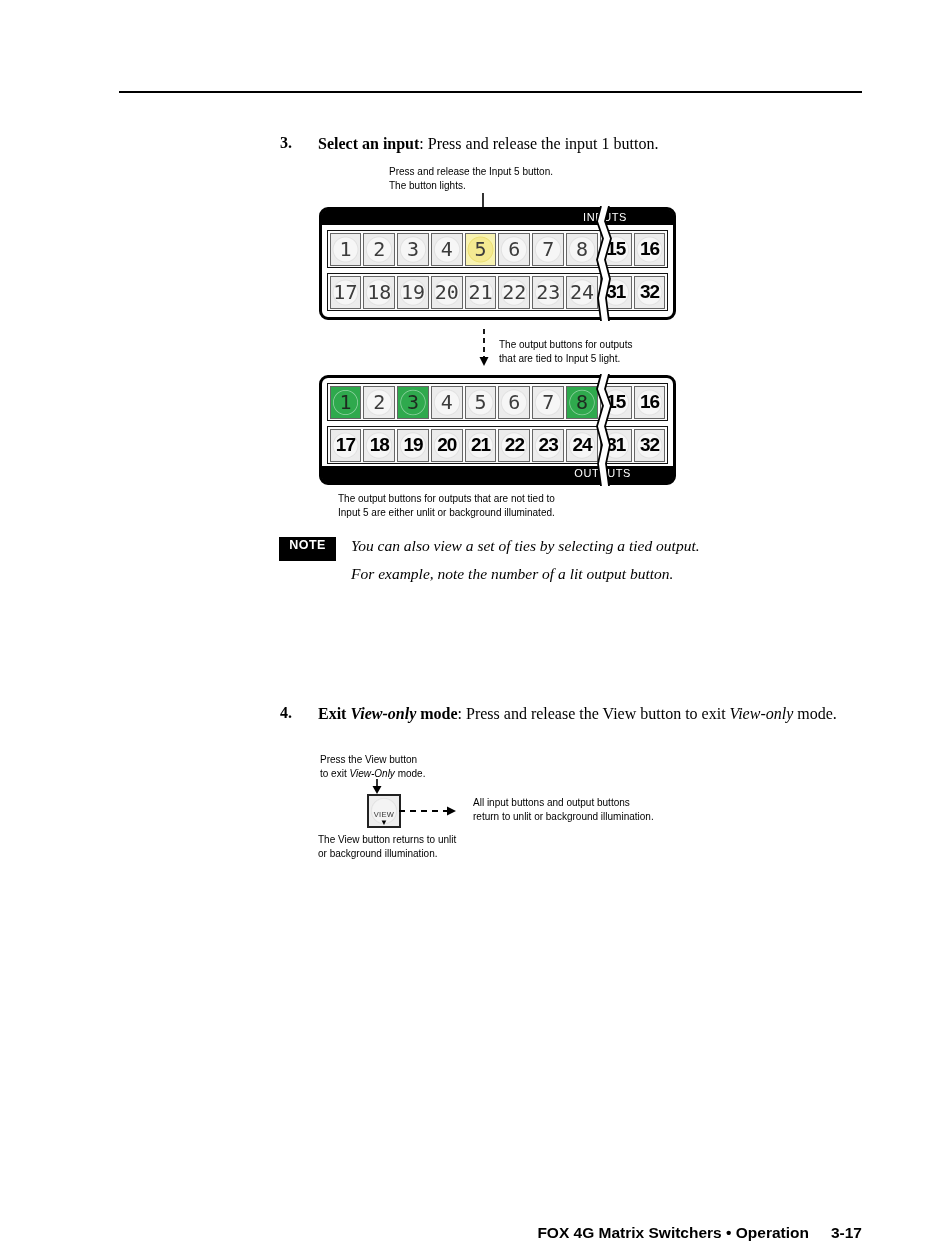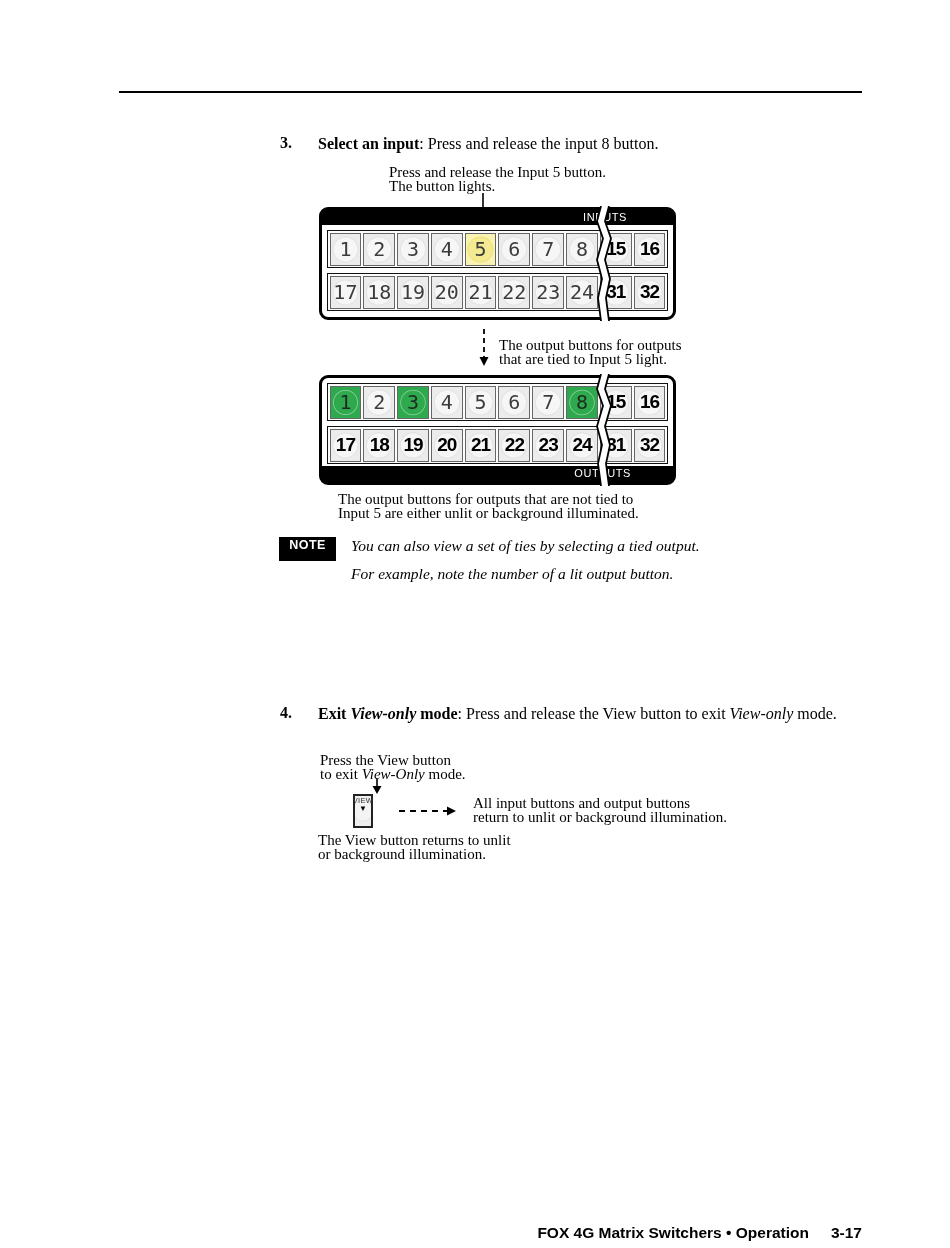--- a/index.html
+++ b/index.html
@@ -7,21 +7,21 @@
   .abs{position:absolute;}
   
   .rule{left:119px;top:91px;width:743px;height:2px;background:#000;}
   
   .step-num{font-weight:bold;font-size:16px;}
   .step-text{font-size:16px;line-height:19px;}
   .b{font-weight:bold;}
   .i{font-style:italic;}
   .bi{font-weight:bold;font-style:italic;}
   
-  .ann{font-family:Liberation Serif, serif;font-size:15px;line-height:14px;color:#000;}
+  .ann{font-family:Liberation Sans, sans-serif;font-size:10px;line-height:14px;color:#000;}
   
   .panel{left:319px;width:357px;background:#fff;border:3px solid #000;border-radius:9px;box-sizing:border-box;}
   .panel-inputs{top:207px;height:113px;}
   .panel-outputs{top:375px;height:110px;}
   .panel-bar{background:#000;color:#fff;font-family:"Liberation Sans",sans-serif;font-size:11px;letter-spacing:0.6px;text-align:right;box-sizing:border-box;}
   .bar-top{height:15px;line-height:15px;border-radius:4px 4px 0 0;padding-right:46px;}
   .bar-bottom{position:absolute;left:0;right:0;bottom:0;height:16px;line-height:15px;border-radius:0 0 4px 4px;padding-right:42px;}
   .btn-row{margin:5px 5px 0 5px;border:1.5px solid #111;background:#fcfcfc;display:flex;gap:2px;padding:1.5px;}
   .btn{flex:1;height:33px;border:1.5px solid #666;display:flex;align-items:center;justify-content:center;box-sizing:border-box;
        background:radial-gradient(circle at 50% 50%, #f6f6f6 54%, #e1e1e1 59%, #ececec 63%);}
@@ -30,35 +30,35 @@
   .btn.lit-yellow{background:radial-gradient(circle at 50% 50%, #f4ea92 54%, #ecdf74 59%, #f8f3b2 63%);}
   .btn.lit-green{background:radial-gradient(circle at 50% 50%, #2fa94d 53%, #83cd97 57%, #2fa94d 61%);}
   .btn.lit-green span{color:#1e2a20;}
   .tear{position:absolute;top:-4px;left:266px;width:26px;height:calc(100% + 8px);z-index:5;}
   
   .note-badge{left:279px;top:537px;width:57px;height:24px;background:#000;color:#fff;font-family:"Liberation Sans",sans-serif;
               font-weight:bold;font-size:12.5px;text-align:center;line-height:17px;letter-spacing:0.5px;}
   .note-body{left:351px;top:536px;width:500px;font-style:italic;font-size:15.5px;line-height:19px;}
   .note-body p{margin:0 0 9px 0;}
   
-  .view-btn{left:353px;top:794px;width:20px;height:34px;border:2px solid #222;box-sizing:border-box;
+  .view-btn{left:367px;top:794px;width:34px;height:34px;border:2px solid #222;box-sizing:border-box;
             background:radial-gradient(circle at 50% 50%, #f4f4f4 54%, #e3e3e3 60%, #eee 64%);
-            display:flex;flex-direction:column;align-items:center;justify-content:flex-start;}
+            display:flex;flex-direction:column;align-items:center;justify-content:flex-end;}
   .view-btn .vlabel{font-family:"Liberation Sans",sans-serif;font-size:7.5px;letter-spacing:0.3px;color:#333;}
   .view-btn .vtri{font-size:8px;line-height:7px;color:#000;}
   
   .footer{right:88px;top:1224px;display:flex;gap:22px;font-family:"Liberation Sans",sans-serif;font-weight:bold;font-size:15.5px;}
 </style>
 </head>
 <body>
 
 <div class="abs rule"></div>
 
 <div class="abs step-num" style="left:280px;top:134px;">3.</div>
-<div class="abs step-text" style="left:318px;top:134px;width:420px;"><span class="b">Select an input</span><span>: Press and release the input 8 button.</span></div>
+<div class="abs step-text" style="left:318px;top:134px;width:420px;"><span class="b">Select an input</span><span>: Press and release the input 1 button.</span></div>
 
 <div class="abs ann" style="left:389px;top:165px;">
   <div>Press and release the Input 5 button.</div>
   <div>The button lights.</div>
 </div>
 
 <svg class="abs" style="left:473px;top:193px;" width="20" height="40">
   <line x1="10" y1="0" x2="10" y2="31" stroke="#000" stroke-width="1.6"></line>
   <polygon points="5.5,30 14.5,30 10,39" fill="#000"></polygon>
 </svg>

